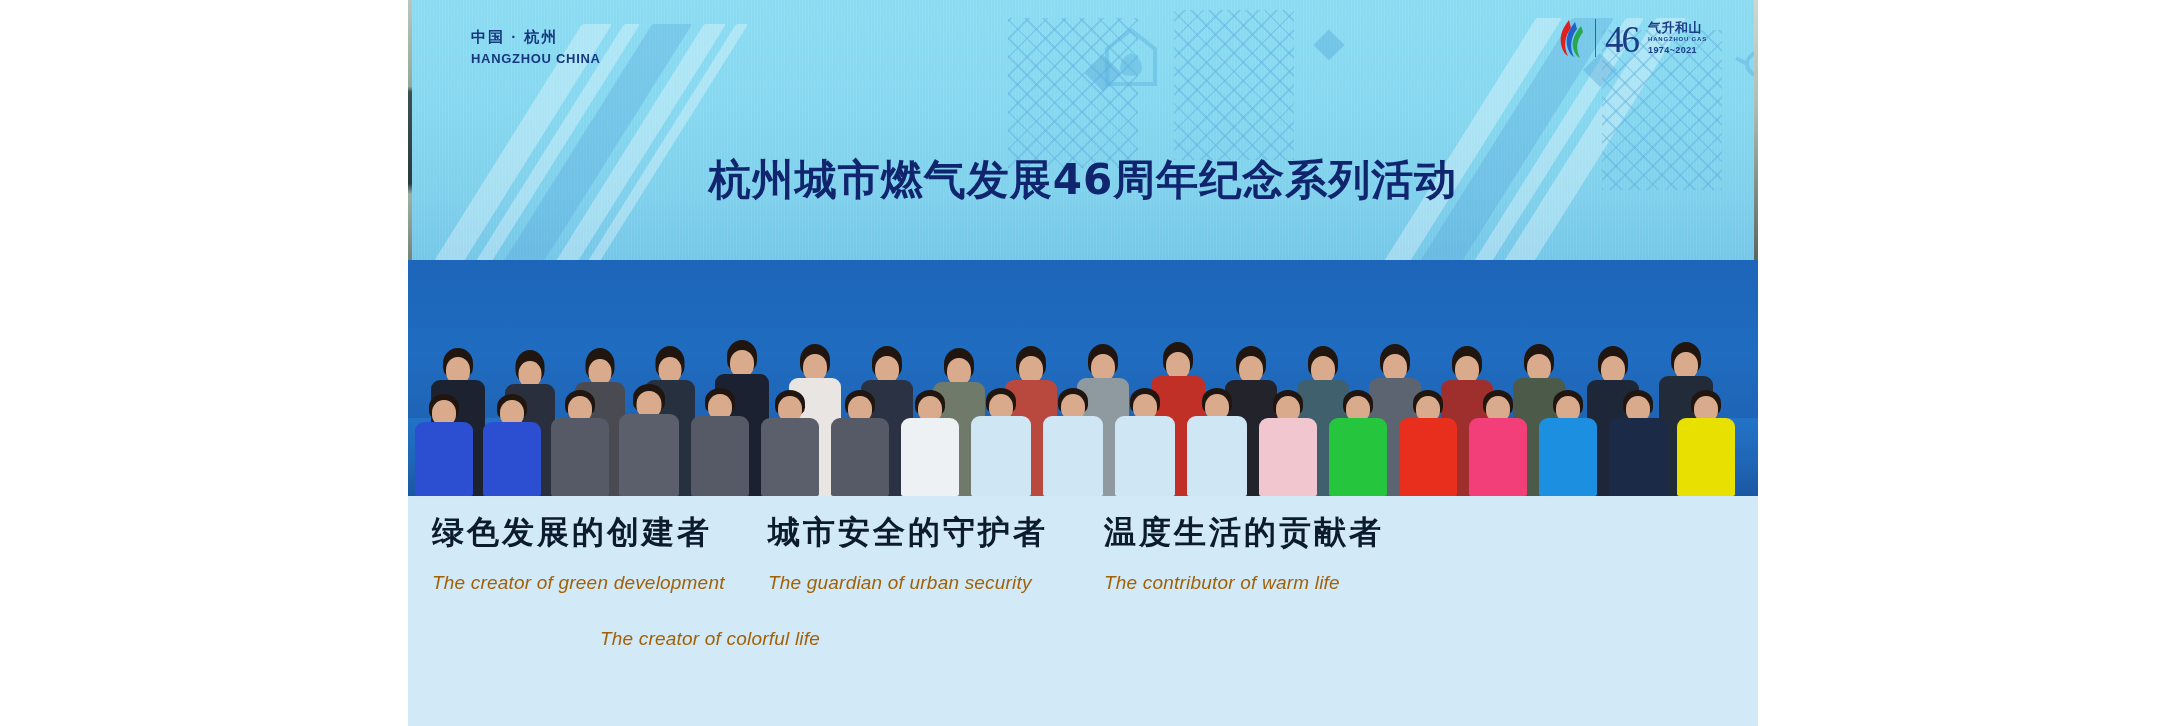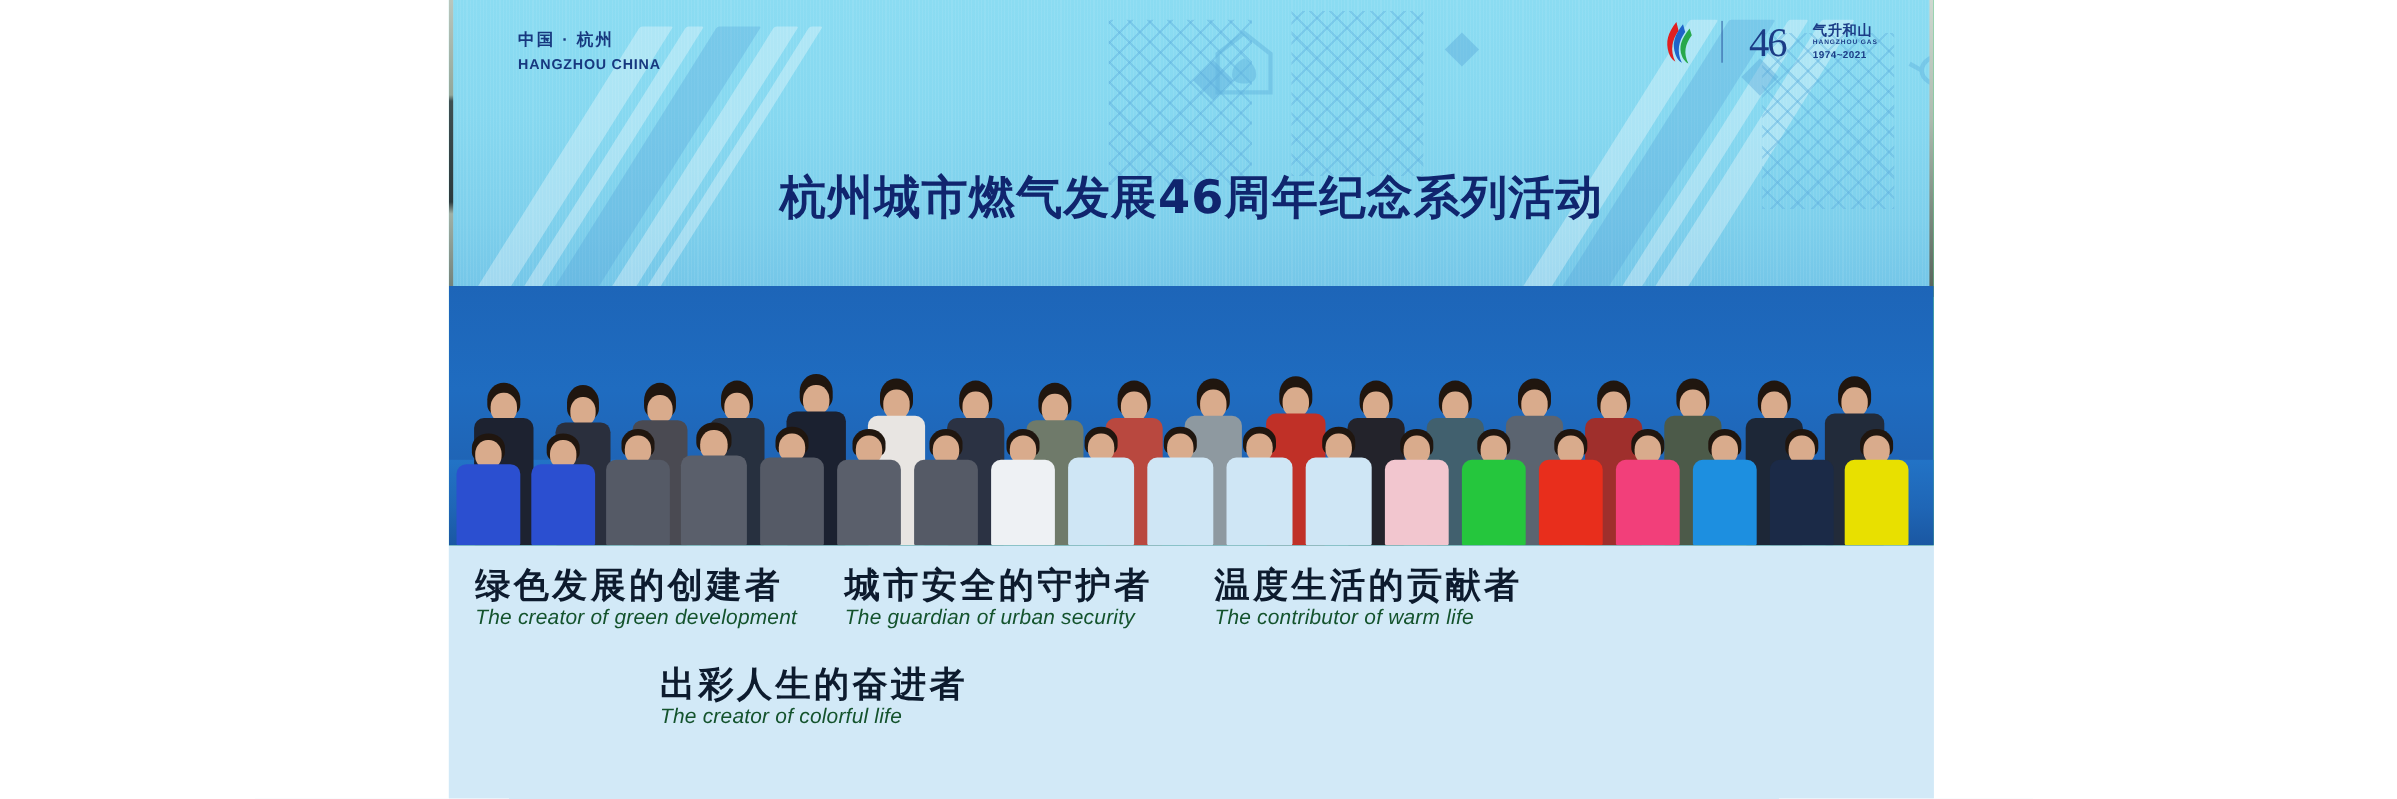--- a/index.html
+++ b/index.html
@@ -34,21 +34,21 @@
   }
 
   
   #event-photo {
     position: absolute;
     left: 0;
     top: 0;
     width: 1350px;
     height: 496px;
     overflow: hidden;
-    background: #22c55e;
+    background: #ec4899;
   }
 
   
   .venue-left, .venue-right {
     position: absolute;
     top: 0;
     height: 270px;
     overflow: hidden;
   }
   .venue-left {
@@ -124,21 +124,21 @@
     margin-top: 3px;
   }
 
   
   #brand-lockup {
     position: absolute;
     right: 47px;
     top: 18px;
     display: flex;
     align-items: center;
-    gap: 24px;
+    gap: 9px;
   }
   #brand-divider {
     width: 1px;
     height: 38px;
     background: #1d3f8f;
     opacity: .75;
   }
   #brand-46 {
     font-family: "Liberation Serif", "DejaVu Serif", serif;
     font-size: 37px;
@@ -258,24 +258,24 @@
     font-size: 32px;
     font-weight: 700;
     color: #0d1b2e;
     letter-spacing: 3px;
     line-height: 1.05;
     font-family: "DejaVu Sans", sans-serif;
     white-space: nowrap;
   }
   .slogan .s-en {
     display: block;
-    margin-top: 2px;
+    margin-top: 23px;
     font-size: 19px;
     font-style: italic;
-    color: #14532d;
+    color: #a16207;
     letter-spacing: .2px;
     line-height: 1.1;
     white-space: nowrap;
     font-family: "Liberation Sans", sans-serif;
   }
 </style>
 </head>
 <body>
 
 <div id="page">
@@ -546,20 +546,19 @@
         <span class="s-cn">温度生活的贡献者</span>
         <span class="s-en">The contributor of warm life</span>
       </div>
 
       <div class="slogan" style="left:360px; top:20px;">
         <span class="s-cn">城市安全的守护者</span>
         <span class="s-en">The guardian of urban security</span>
       </div>
 
       <div class="slogan" style="left:192px; top:110px;">
-        <span class="s-cn">出彩人生的奋进者</span>
         <span class="s-en">The creator of colorful life</span>
       </div>
 
 
     </div>
   </div>
 </div>
 
 </body></html>

